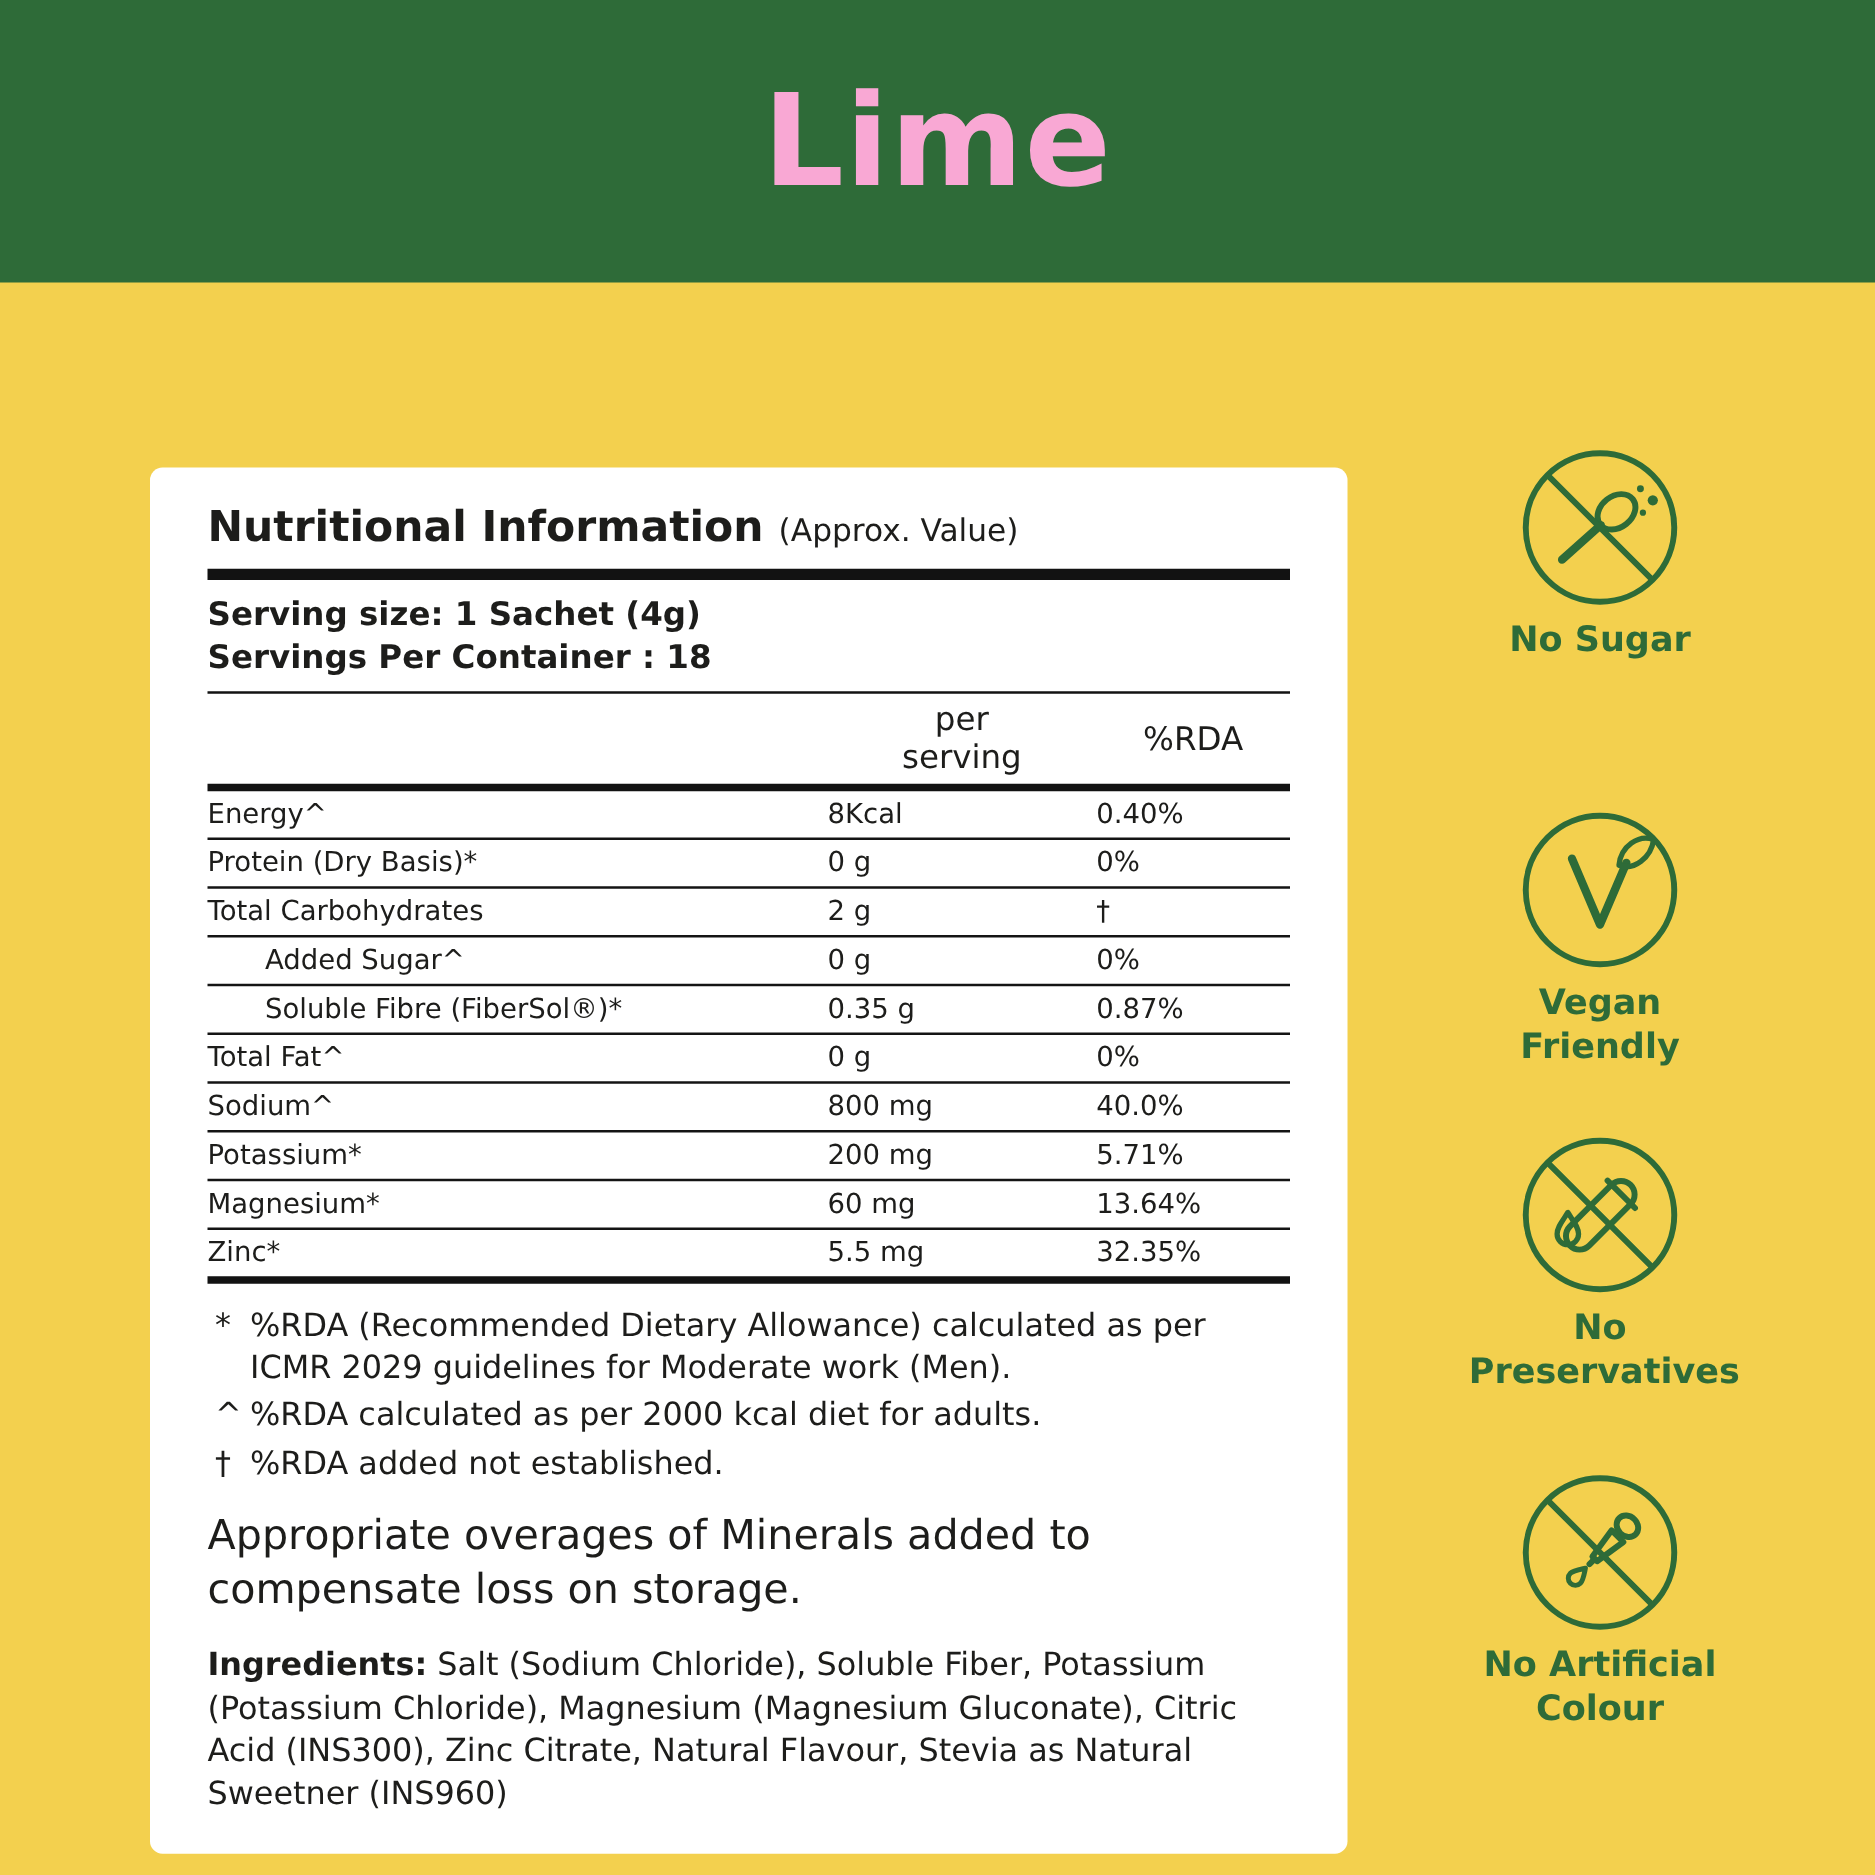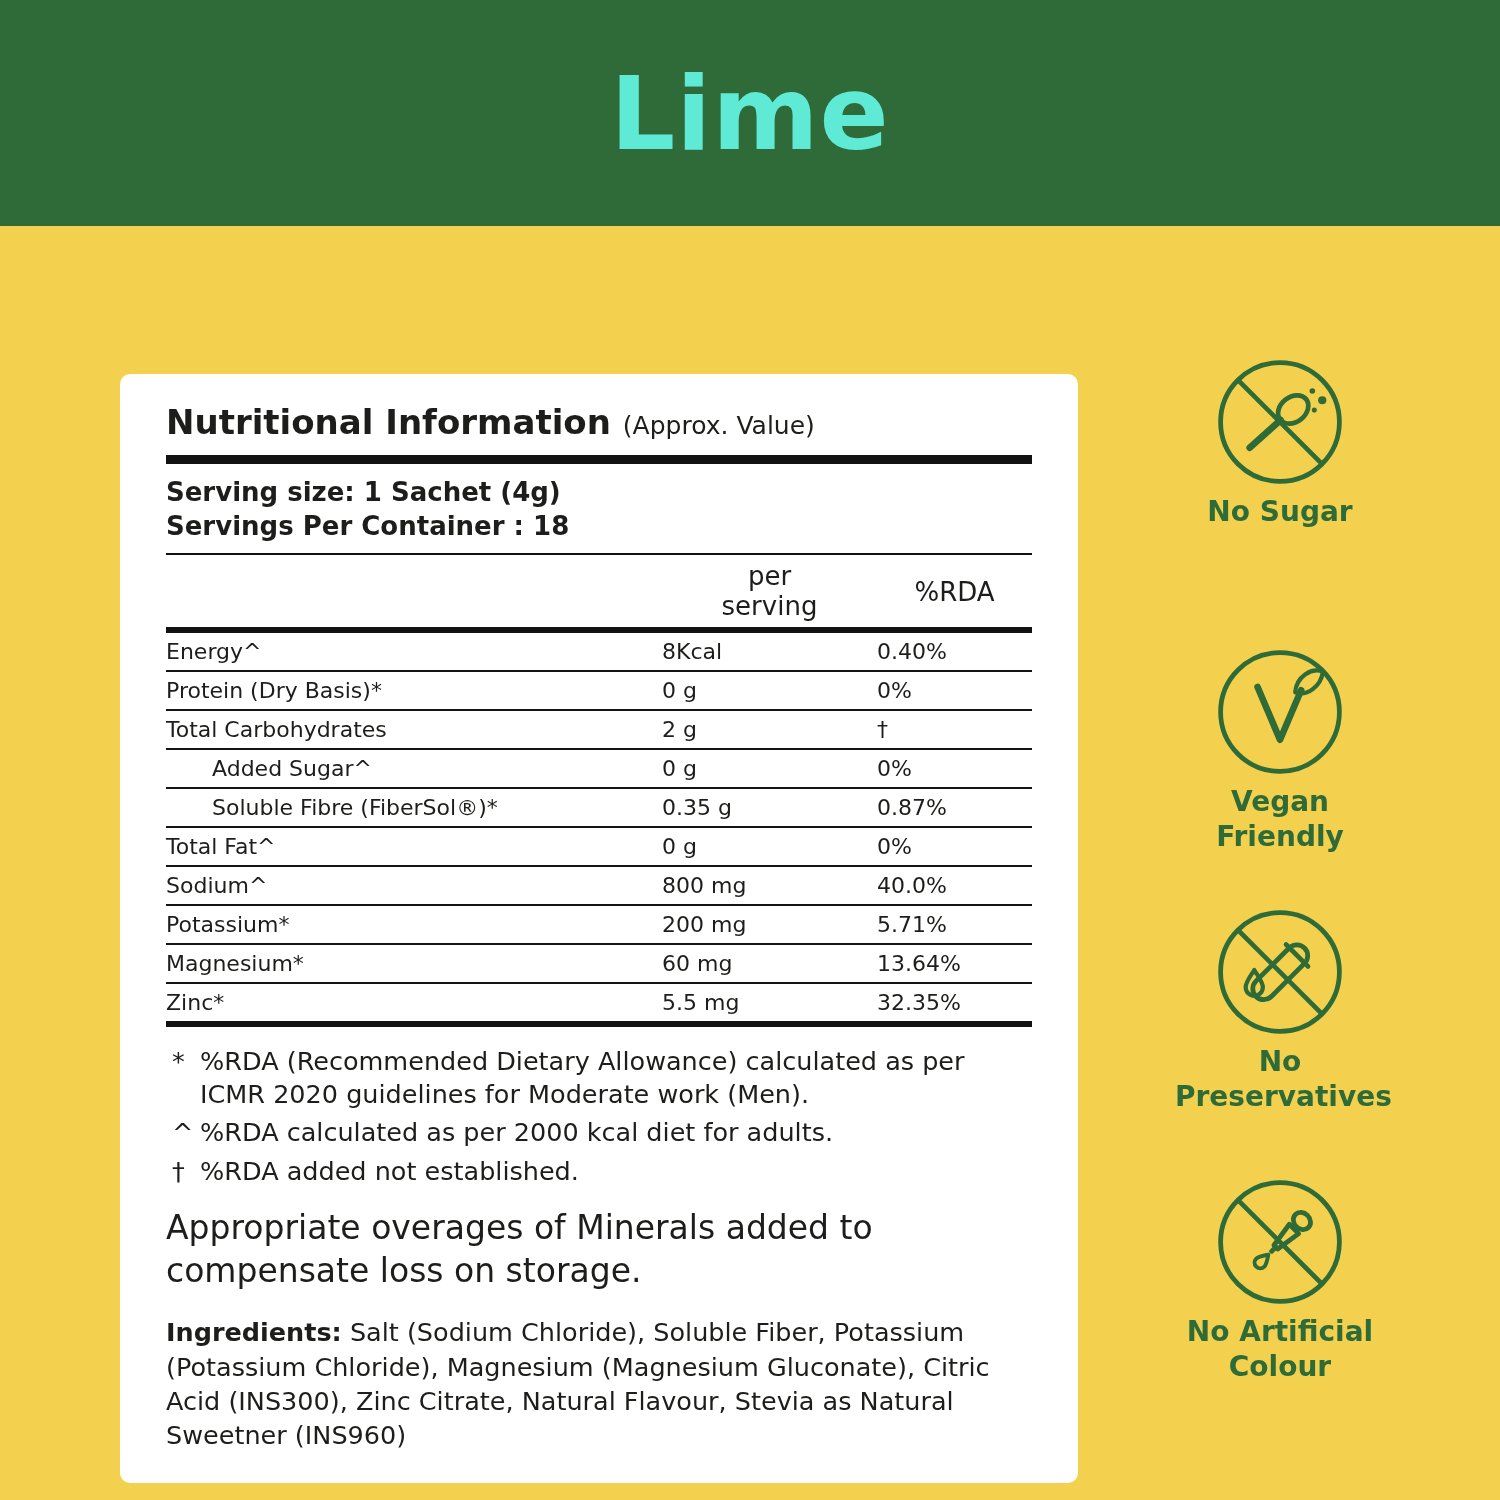--- a/index.html
+++ b/index.html
@@ -9,21 +9,21 @@
     background: var(--background-yellow, #f3d04e);
     font-family: "DejaVu Sans", sans-serif;
     color: #1d1d1b;
     overflow: hidden;
   }
   .banner {
     position: absolute; top: 0; left: 0; width: 100%; height: 226px;
     background: var(--banner-green, #2e6b38);
     display: flex; align-items: center; justify-content: center;
   }
-  .banner .title { color: #5eead4; font-size: 102px; font-weight: 700; letter-spacing: 1px; }
+  .banner .title { color: #f9a8d4; font-size: 102px; font-weight: 700; letter-spacing: 1px; }
 
   .card {
     position: absolute; left: 120px; top: 374px; width: 958px;
     background: #ffffff; border-radius: 10px;
     padding: 28px 46px 30px 46px;
   }
   .card-title-row { display: flex; align-items: baseline; gap: 12px; }
   .card-title { font-size: 34px; font-weight: 700; }
   .card-title-suffix { font-size: 25px; font-weight: 400; }
   .bar-thick { height: 9px; background: #121212; margin-top: 13px; }
@@ -137,21 +137,21 @@
       <div class="cl">Zinc*</div>
       <div class="cv">5.5 mg</div>
       <div class="cr">32.35%</div>
     </div>
   </div>
   <div class="rule-thick"></div>
 
   <div class="footnotes">
     <div class="footnote">
       <div class="fn-symbol">*</div>
-      <div class="fn-text">%RDA (Recommended Dietary Allowance) calculated as per ICMR 2020 guidelines for Moderate work (Men).</div>
+      <div class="fn-text">%RDA (Recommended Dietary Allowance) calculated as per ICMR 2029 guidelines for Moderate work (Men).</div>
     </div>
     <div class="footnote">
       <div class="fn-symbol">^</div>
       <div class="fn-text">%RDA calculated as per 2000 kcal diet for adults.</div>
     </div>
     <div class="footnote">
       <div class="fn-symbol">†</div>
       <div class="fn-text">%RDA added not established.</div>
     </div>
   </div>

